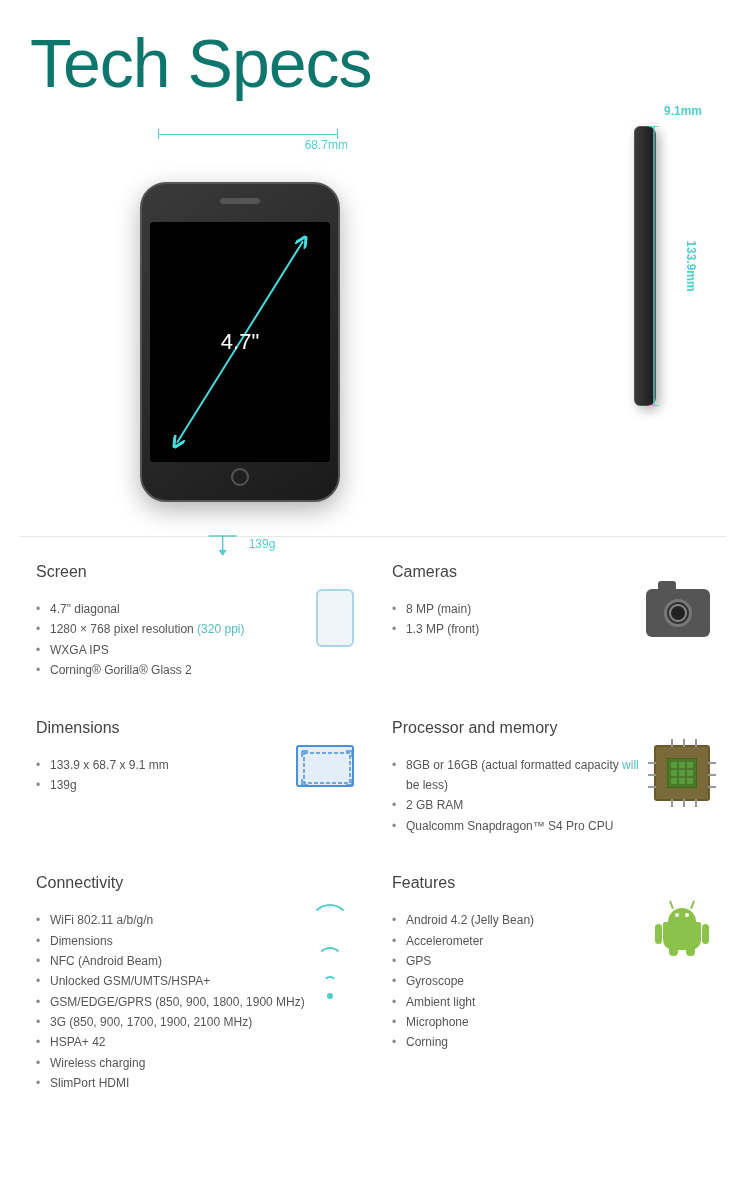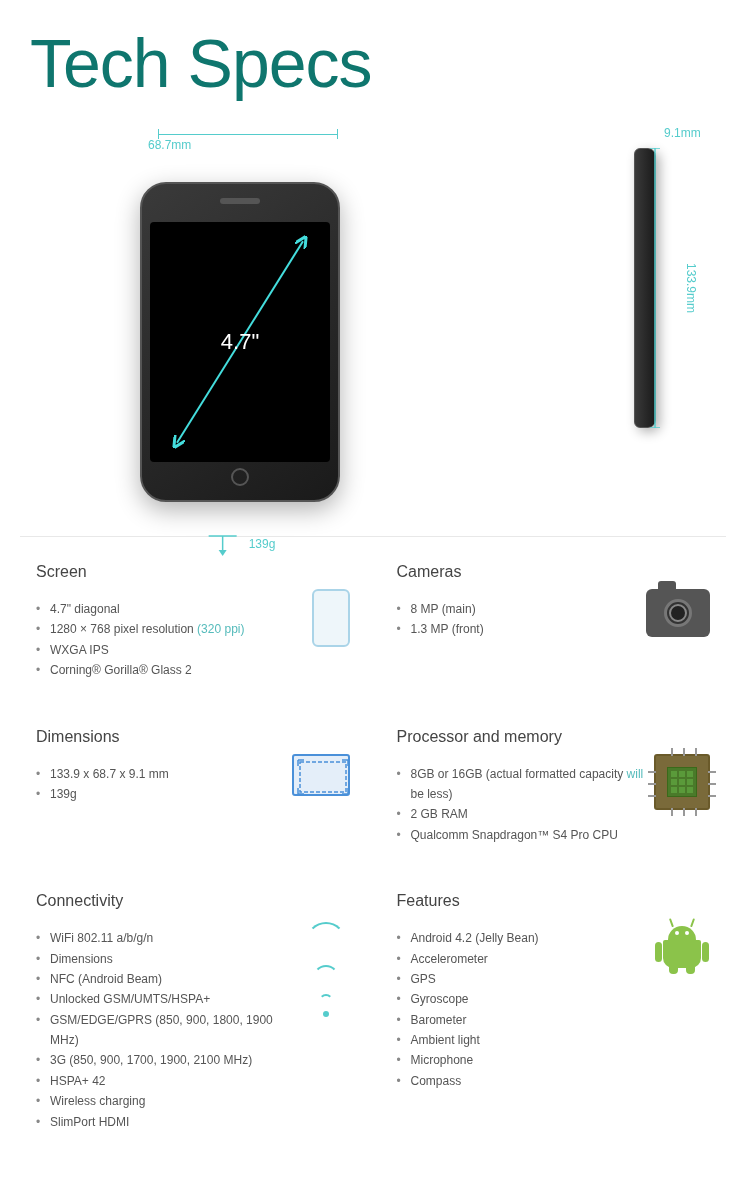--- a/index.html
+++ b/index.html
@@ -83,36 +83,37 @@
     .measurement-line-h::after { right: 0; }
     .measurement-label {
       font-size: 12px;
       color: #5cc;
       margin-top: 3px;
     }
     
     .phone-side-container {
       position: absolute;
       right: 90px;
-      top: 36px;
+      top: 14px;
+      font-weight: bold;
     }
     .phone-side {
       width: 22px;
       height: 280px;
       background: linear-gradient(to right, #3a3a3a, #2a2a2a, #1a1a1a);
       border-radius: 6px 8px 8px 6px;
       border: 1px solid #555;
       box-shadow: 4px 4px 12px rgba(0,0,0,0.3);
       position: relative;
     }
     
     .specs-grid {
       display: grid;
       grid-template-columns: 1fr 1fr;
-      gap: 15px;
+      gap: 6px;
       padding: 10px 20px 20px 20px;
     }
     .spec-section {
       padding: 12px 16px;
     }
     .spec-section-title {
       font-size: 16px;
       font-weight: 400;
       color: #444;
       margin-bottom: 12px;
@@ -269,21 +270,21 @@
       margin: 4px 20px;
     }
   </style>
 </head>
 <body>
 
 <h1 class="page-title">Tech Specs</h1>
 
 <div class="device-diagram">
 
-  <div style="position:absolute; top:22px; left:148px; width:200px; text-align:left;">
+  <div style="position:absolute; top:22px; left:148px; width:200px; text-align:right;">
     <div class="measurement-line-h"></div>
     <div class="measurement-label">68.7mm</div>
   </div>
 
   <div class="phone-front-container" style="position:absolute; left:140px; top:40px;">
     <div class="phone-front">
       <div class="phone-speaker"></div>
       <div class="phone-screen">
 
         <svg style="position:absolute;top:0;left:0;width:100%;height:100%;">
@@ -473,24 +474,23 @@
 
   <div class="spec-section">
     <div class="spec-section-title">Features</div>
     <div class="section-with-icon">
       <div class="section-content">
         <ul class="spec-items">
           <li>Android 4.2 (Jelly Bean)</li>
           <li>Accelerometer</li>
           <li>GPS</li>
           <li>Gyroscope</li>
-          <li>Barometer</li>
           <li>Ambient light</li>
           <li>Microphone</li>
-          <li>Compass</li>
+          <li>Corning</li>
         </ul>
       </div>
       <div class="spec-icon-area">
         <div class="icon-android">
           <div style="position:relative;width:38px;height:62px;">
 
             <div style="position:absolute;top:0;left:9px;width:2px;height:9px;background:#8bc34a;transform:rotate(-20deg);border-radius:2px;transform-origin:bottom center;"></div>
             <div style="position:absolute;top:0;right:9px;width:2px;height:9px;background:#8bc34a;transform:rotate(20deg);border-radius:2px;transform-origin:bottom center;"></div>
 
             <div style="position:absolute;top:8px;left:5px;width:28px;height:15px;background:#8bc34a;border-radius:14px 14px 0 0;">

